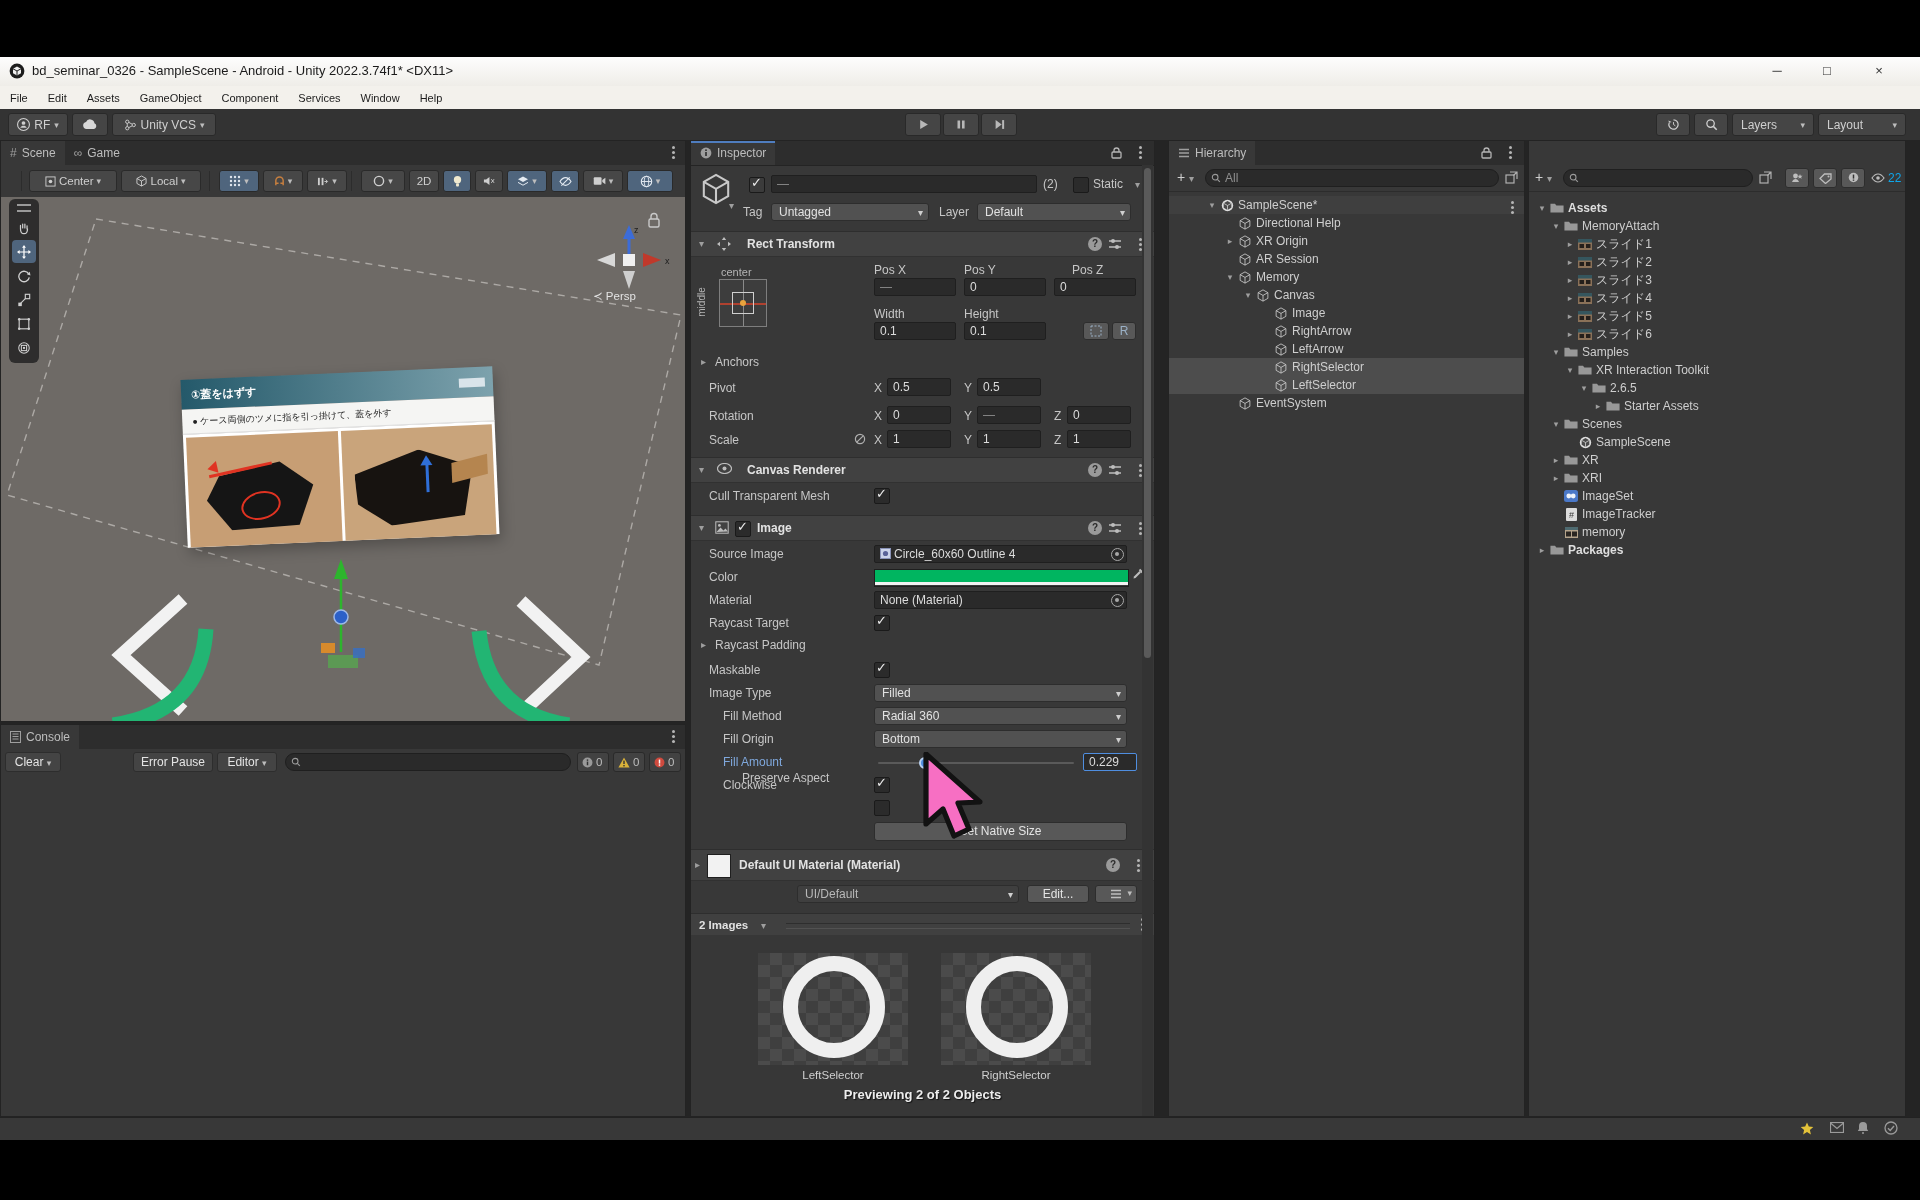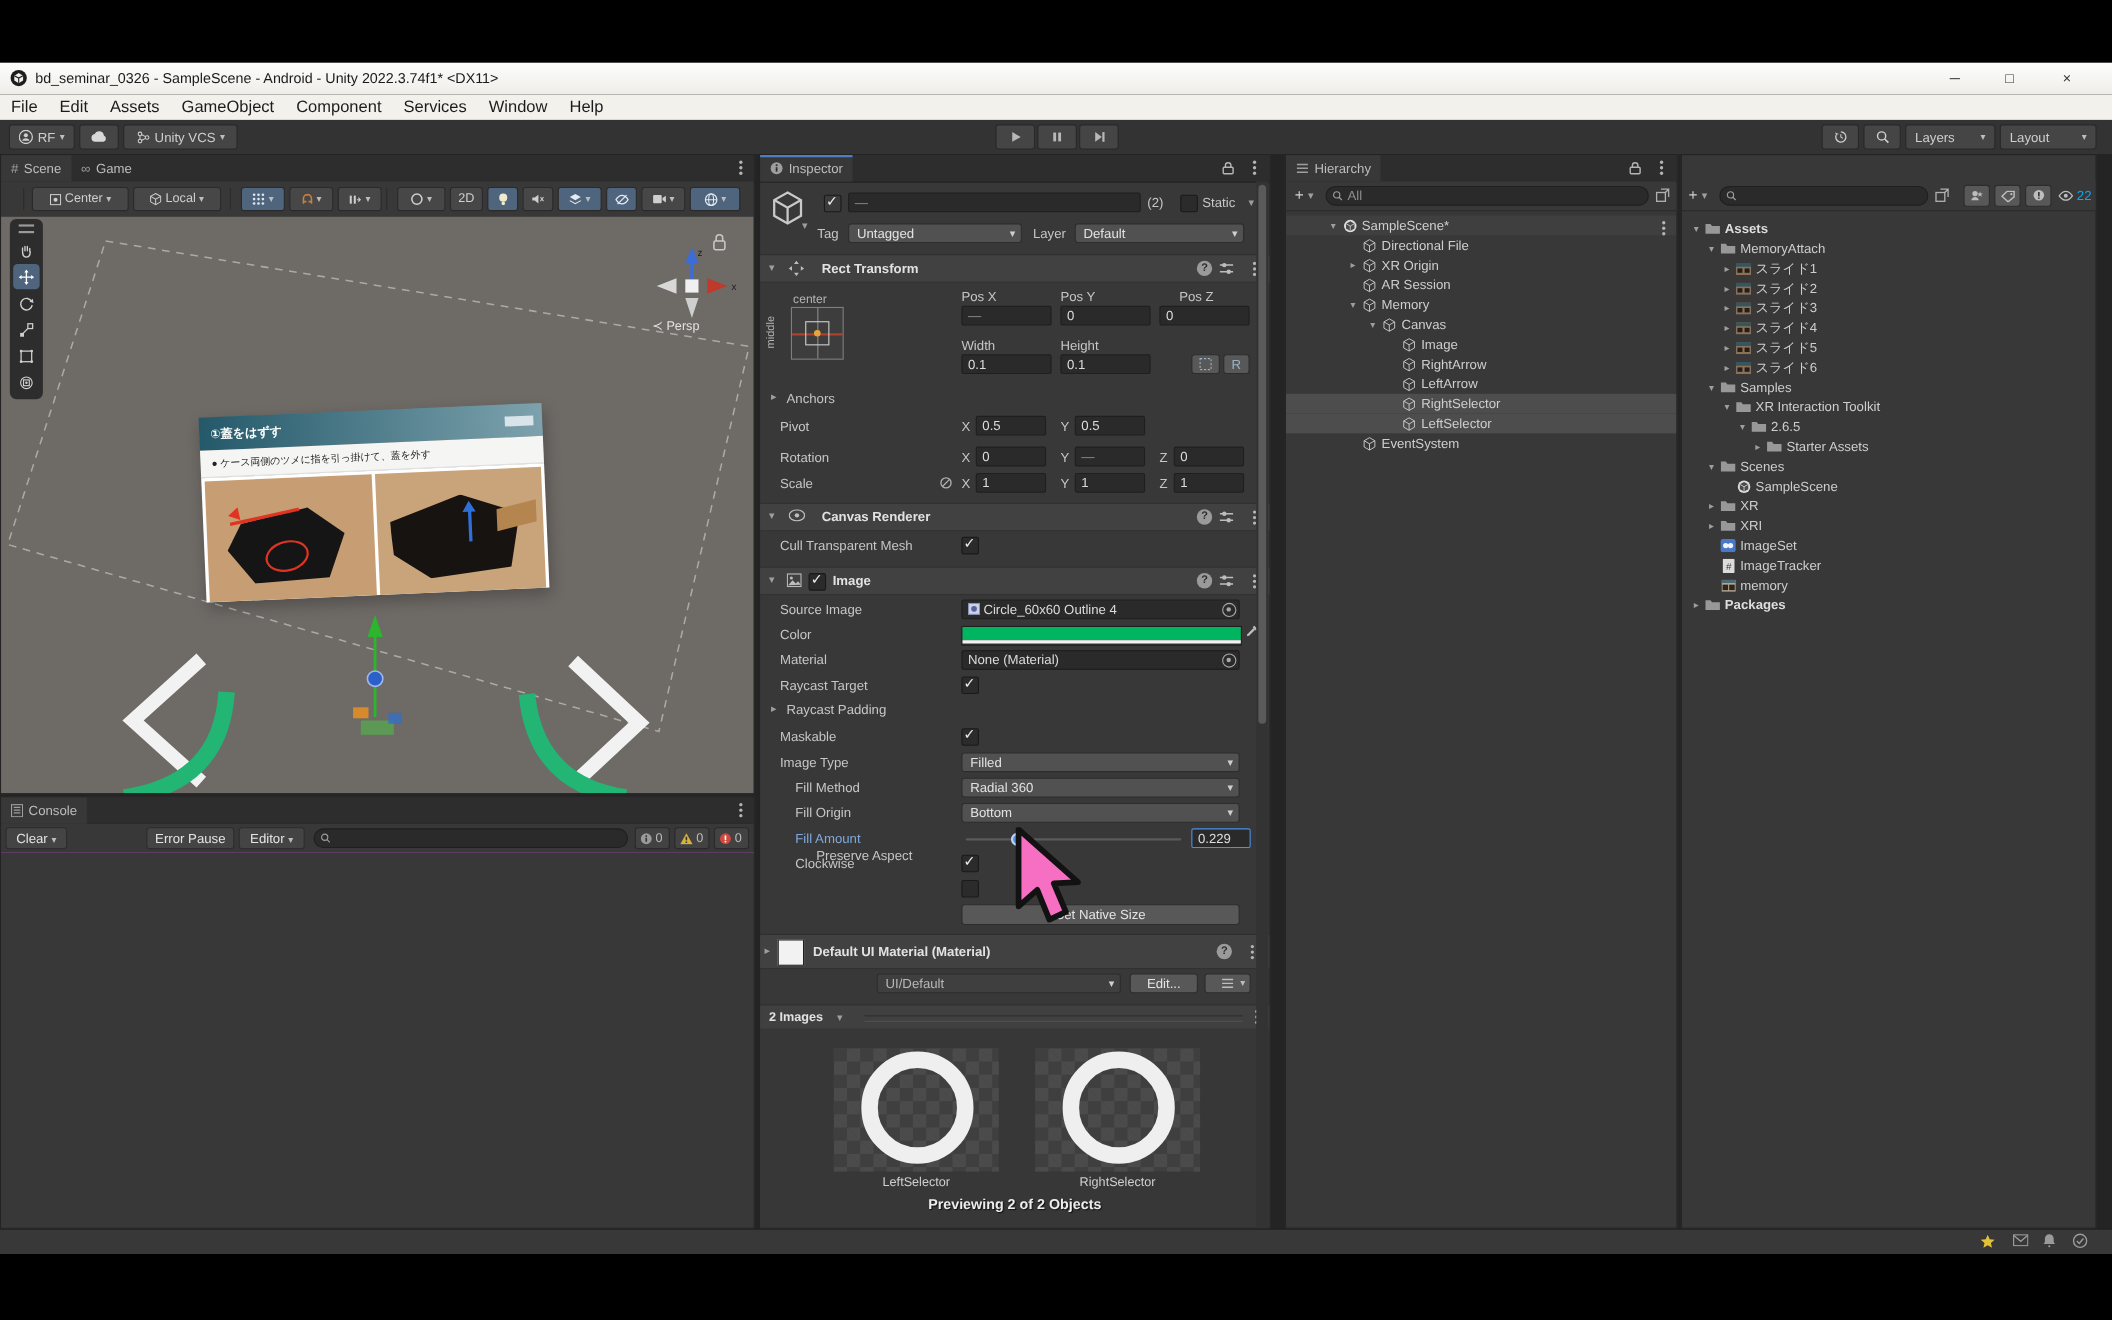--- a/index.html
+++ b/index.html
@@ -3,21 +3,21 @@
 <meta charset="utf-8">
 <style>
   html,body{margin:0;padding:0;background:#000;}
   body{width:1920px;height:1200px;position:relative;overflow:hidden;
        font-family:"Liberation Sans","DejaVu Sans",sans-serif;color:#c8c8c8;font-size:12px;}
   .abs{position:absolute;}
   
   #titlebar{position:absolute;left:0;top:57px;width:1920px;height:29px;
     background:linear-gradient(#fdfdfd,#efede8);color:#1b1b1b;font-size:13px;}
   #menubar{position:absolute;left:0;top:86px;width:1920px;height:23px;
-    background:#f3f1ec;border-bottom:1px solid #d6d3cc;color:#1c1c1c;display:flex;align-items:center;font-size:15px;}
+    background:#f3f1ec;border-bottom:1px solid #d6d3cc;color:#1c1c1c;display:flex;align-items:center;font-size:11px;}
   .menu-item{padding:0 10px;height:100%;display:flex;align-items:center;}
   .winbtn{position:absolute;top:4px;width:30px;height:21px;text-align:center;line-height:20px;color:#333;font-size:13px;}
   
   #toolbar{position:absolute;left:0;top:109px;width:1920px;height:31px;background:#333333;}
   .tbtn{position:absolute;top:4px;height:23px;background:#454545;border:1px solid #292929;border-radius:3px;
     display:flex;align-items:center;justify-content:center;gap:4px;color:#cfcfcf;font-size:12px;box-sizing:border-box;}
   .caret{font-size:9px;color:#bdbdbd;}
   
   .panel{position:absolute;background:#383838;border:1px solid #232323;box-sizing:border-box;}
   .tabbar{position:absolute;left:0;top:0;right:0;height:24px;background:#2d2d2d;border-bottom:1px solid #242424;display:flex;}
@@ -737,21 +737,21 @@
         <span class="kebab" style="right: 10px; top: 5px;"></span>
       </div>
       <div class="trow" style="top: 23px; padding-left: 54px;">
         <span class="arr"></span>
         <span class="ic">
           <svg width="12" height="13" viewBox="0 0 16 17">
             <path d="M8 1 14.5 4.7v7.6L8 16 1.5 12.3V4.7Z" fill="none" stroke="#cfcfcf" stroke-width="1.1"></path>
             <path d="M1.5 4.7 8 8.4l6.5-3.7M8 8.4V16" fill="none" stroke="#cfcfcf" stroke-width="1.1"></path>
           </svg>
         </span>
-        <span>Directional File</span>
+        <span>Directional Help</span>
       </div>
       <div class="trow" style="top: 41px; padding-left: 54px;">
         <span class="arr">▸</span>
         <span class="ic">
           <svg width="12" height="13" viewBox="0 0 16 17">
             <path d="M8 1 14.5 4.7v7.6L8 16 1.5 12.3V4.7Z" fill="none" stroke="#cfcfcf" stroke-width="1.1"></path>
             <path d="M1.5 4.7 8 8.4l6.5-3.7M8 8.4V16" fill="none" stroke="#cfcfcf" stroke-width="1.1"></path>
           </svg>
         </span>
         <span>XR Origin</span>

